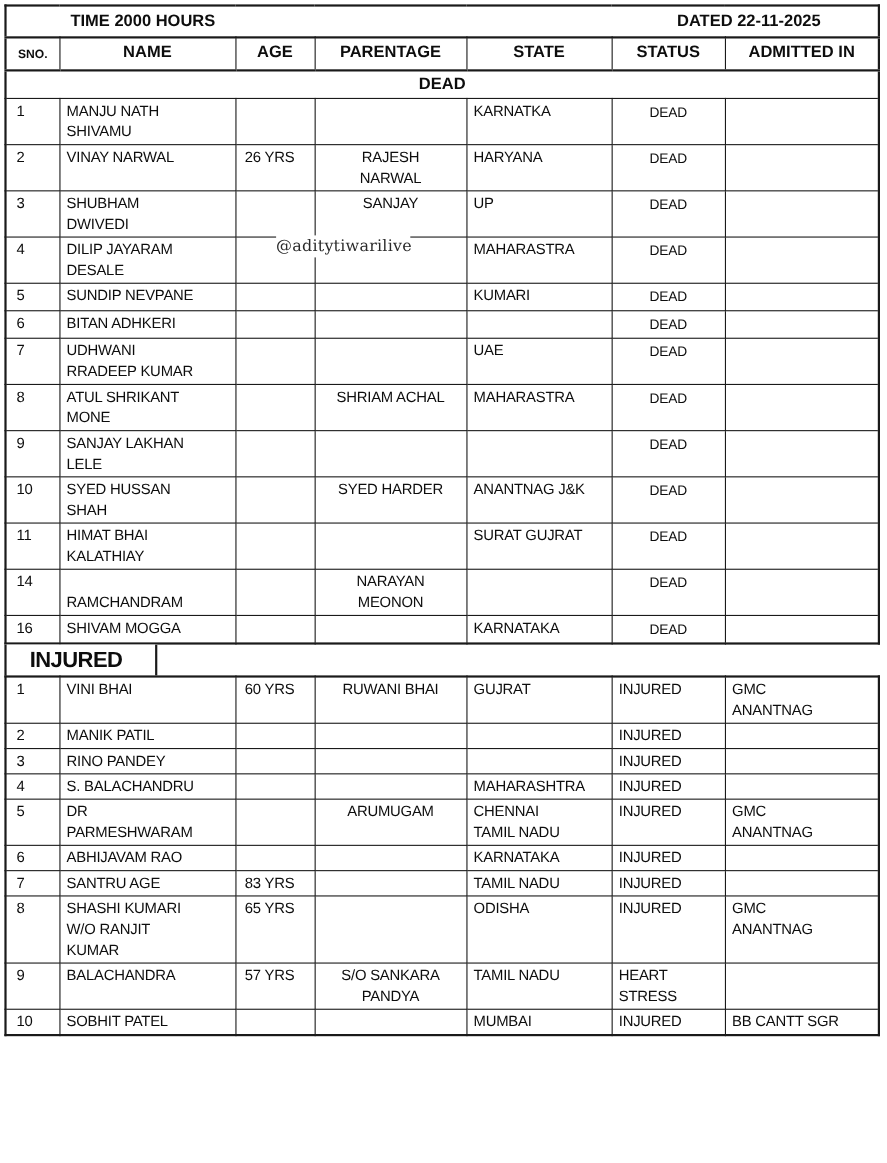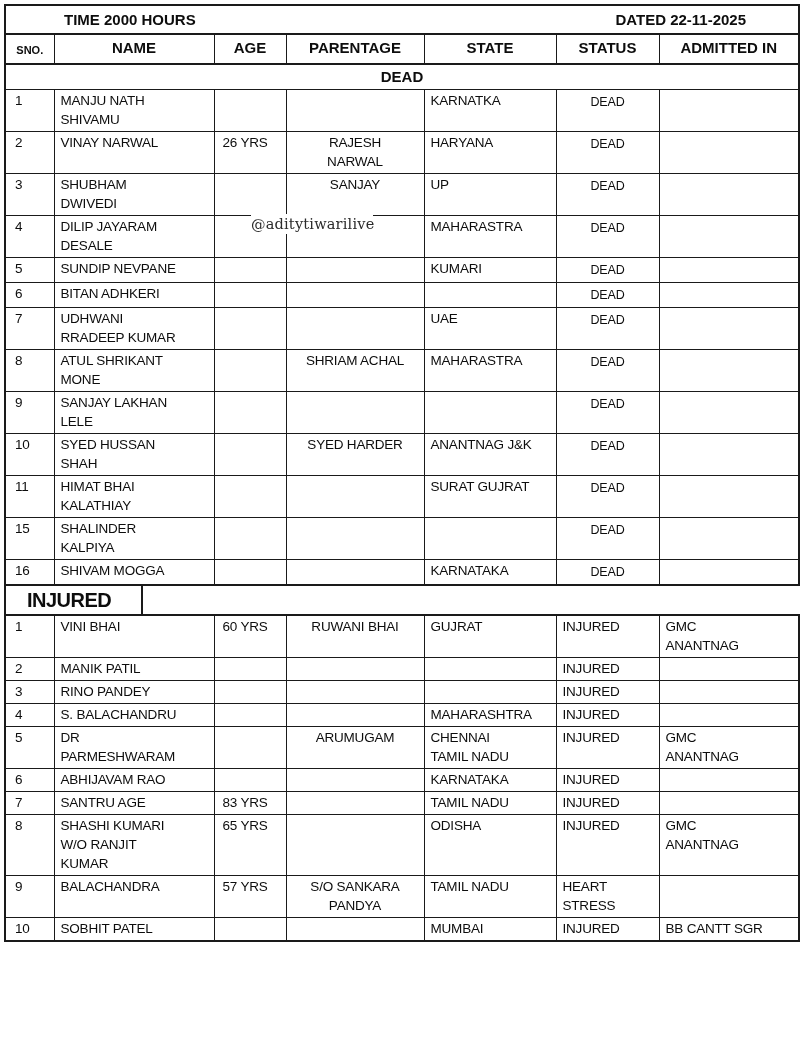--- a/index.html
+++ b/index.html
@@ -251,25 +251,26 @@
           <td class="c-sno">11</td>
           <td class="c-name">HIMAT BHAI
 KALATHIAY</td>
           <td class="c-age"></td>
           <td class="c-parentage"></td>
           <td class="c-state">SURAT GUJRAT</td>
           <td class="c-status">DEAD</td>
           <td class="c-admitted"></td>
         </tr>
         <tr>
-          <td class="c-sno">15</td>
-          <td class="c-name">SHALINDER
-KALPIYA</td>
-          <td class="c-age"></td>
-          <td class="c-parentage"></td>
+          <td class="c-sno">14</td>
+          <td class="c-name">
+RAMCHANDRAM</td>
+          <td class="c-age"></td>
+          <td class="c-parentage">NARAYAN
+MEONON</td>
           <td class="c-state"></td>
           <td class="c-status">DEAD</td>
           <td class="c-admitted"></td>
         </tr>
         <tr>
           <td class="c-sno">16</td>
           <td class="c-name">SHIVAM MOGGA</td>
           <td class="c-age"></td>
           <td class="c-parentage"></td>
           <td class="c-state">KARNATAKA</td>

